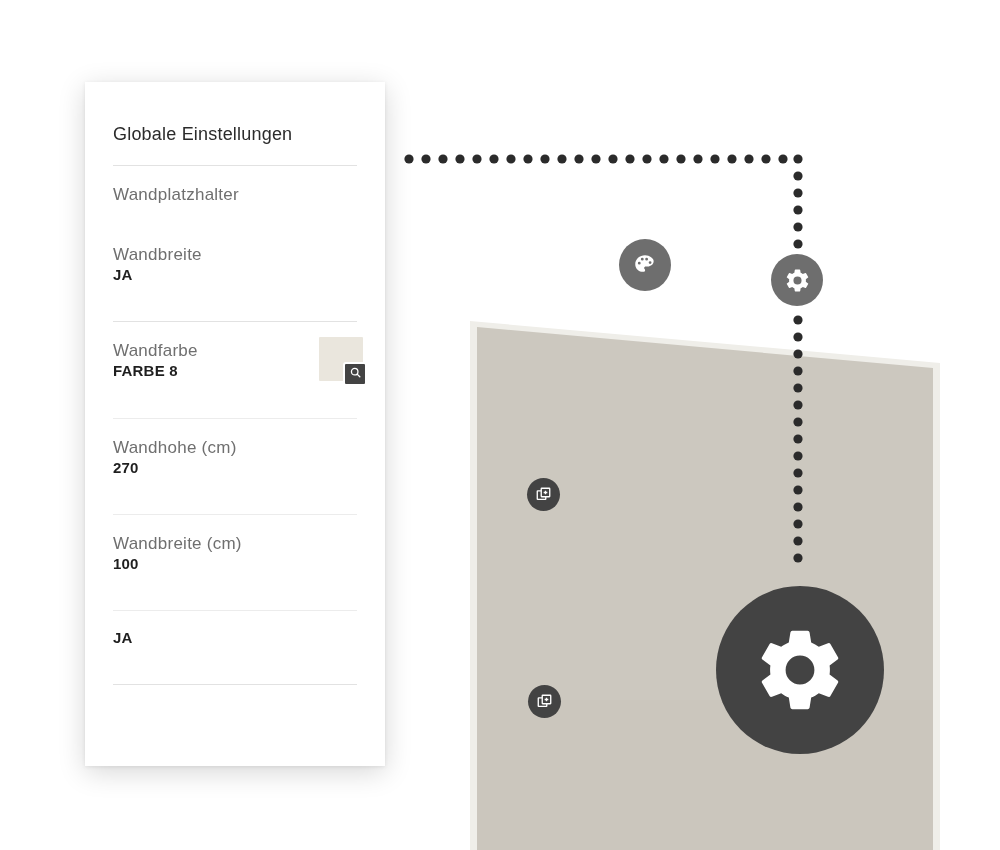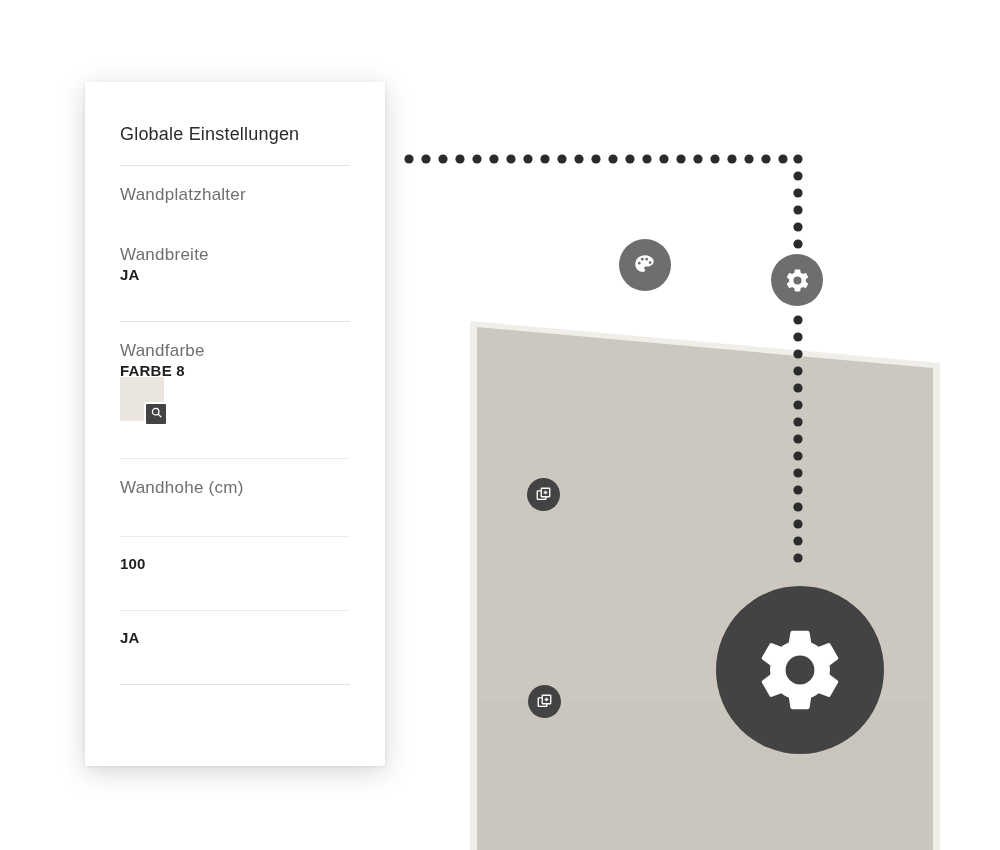--- a/index.html
+++ b/index.html
@@ -83,21 +83,21 @@
     left: 85px;
     top: 82px;
     width: 300px;
     height: 684px;
     background: #ffffff;
     box-shadow: 0 6px 26px rgba(0,0,0,0.16), 0 1px 4px rgba(0,0,0,0.08);
     overflow: hidden;
     box-sizing: border-box;
   }
   .card-inner {
-    padding: 0 35px;
+    padding: 0 28px;
     box-sizing: border-box;
   }
 
   .card-title {
     font-size: 18px;
     color: #2b2b2b;
     letter-spacing: 0.2px;
     font-weight: 400;
     padding-top: 42px;
     padding-bottom: 0;
@@ -130,21 +130,20 @@
     font-weight: bold;
     letter-spacing: 0.2px;
     line-height: 1.2;
   }
   .field-novalue { padding-top: 18px; padding-bottom: 20px; }
 
   .field-row {
     display: flex;
     align-items: flex-start;
     justify-content: flex-end;
-    flex-direction: column;
   }
   .field-col { flex: 1 1 auto; min-width: 0; }
 
   .swatch-wrap {
     position: relative;
     width: 44px;
     height: 44px;
     flex: 0 0 auto;
     margin-top: -3px;
     margin-right: -6px;
@@ -321,25 +320,27 @@
               </span>
             </div>
           </div>
         </div>
       </div>
 
       <div class="divider light"></div>
 
       <div class="field">
         <div class="field-label">Wandhohe (cm)</div>
+        <div class="field-value">270</div>
       </div>
 
       <div class="divider light"></div>
 
       <div class="field">
+        <div class="field-label">Wandbreite (cm)</div>
         <div class="field-value">100</div>
       </div>
 
       <div class="divider light"></div>
 
       <div class="field">
         <div class="field-value">JA</div>
       </div>
 
       <div class="divider"></div>

